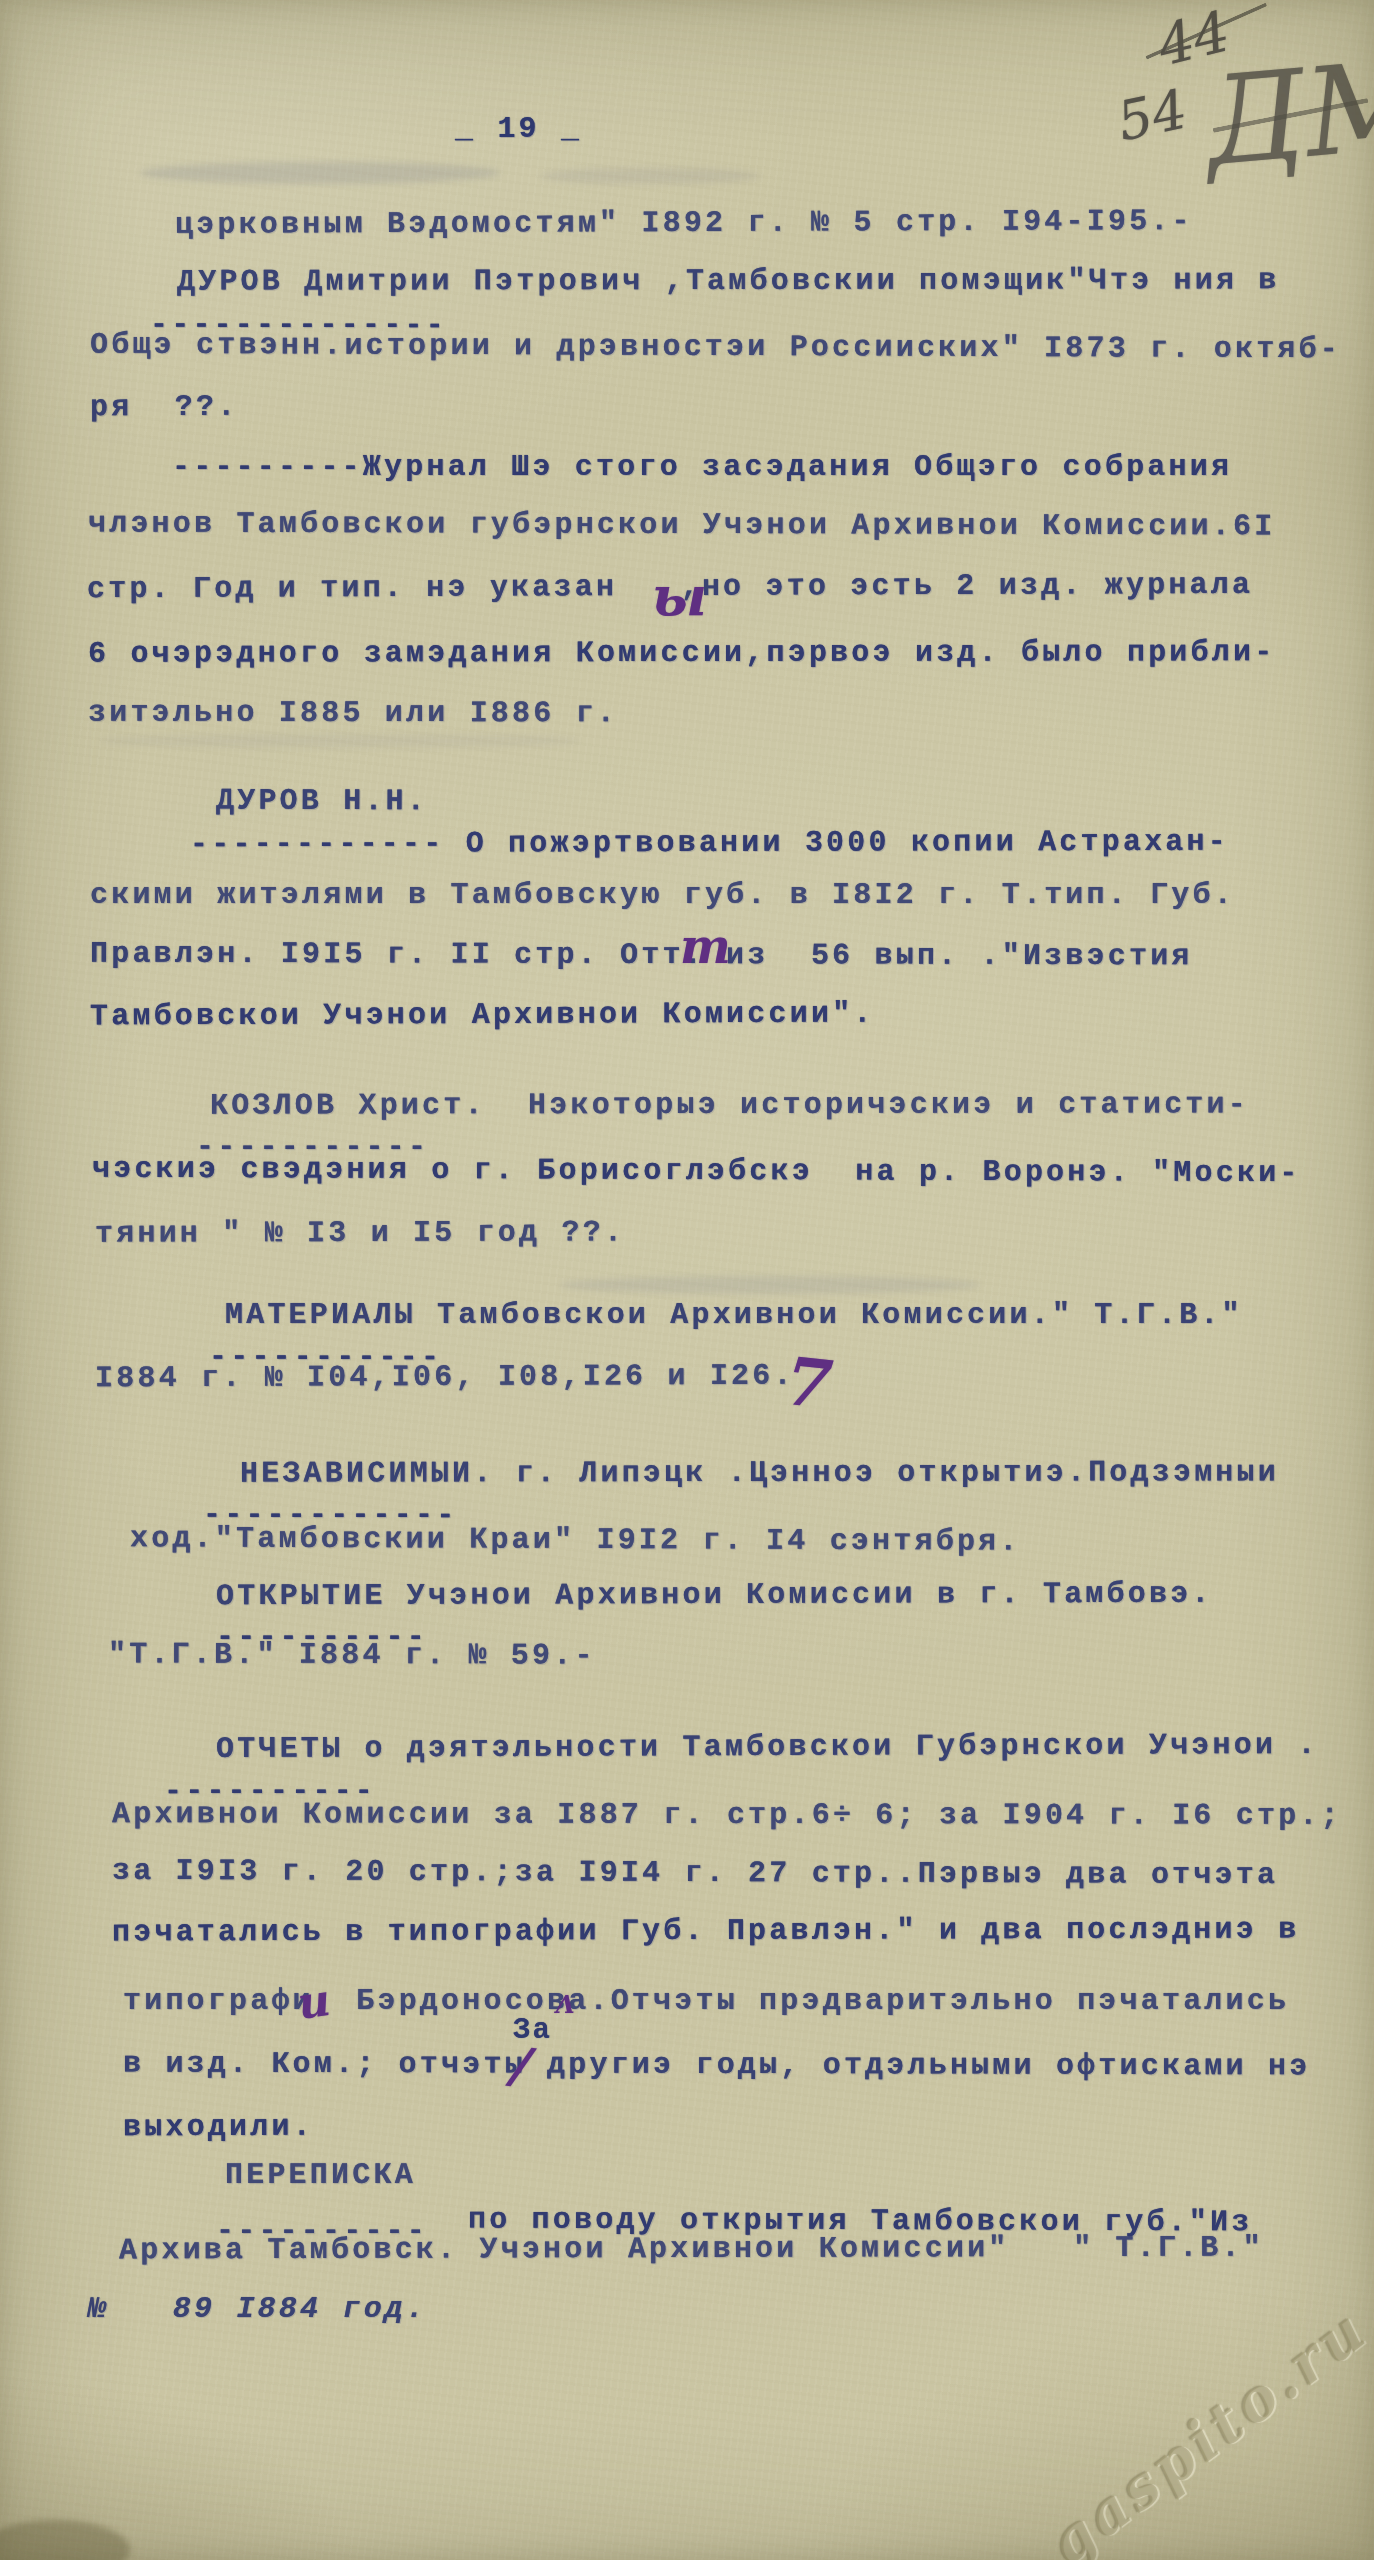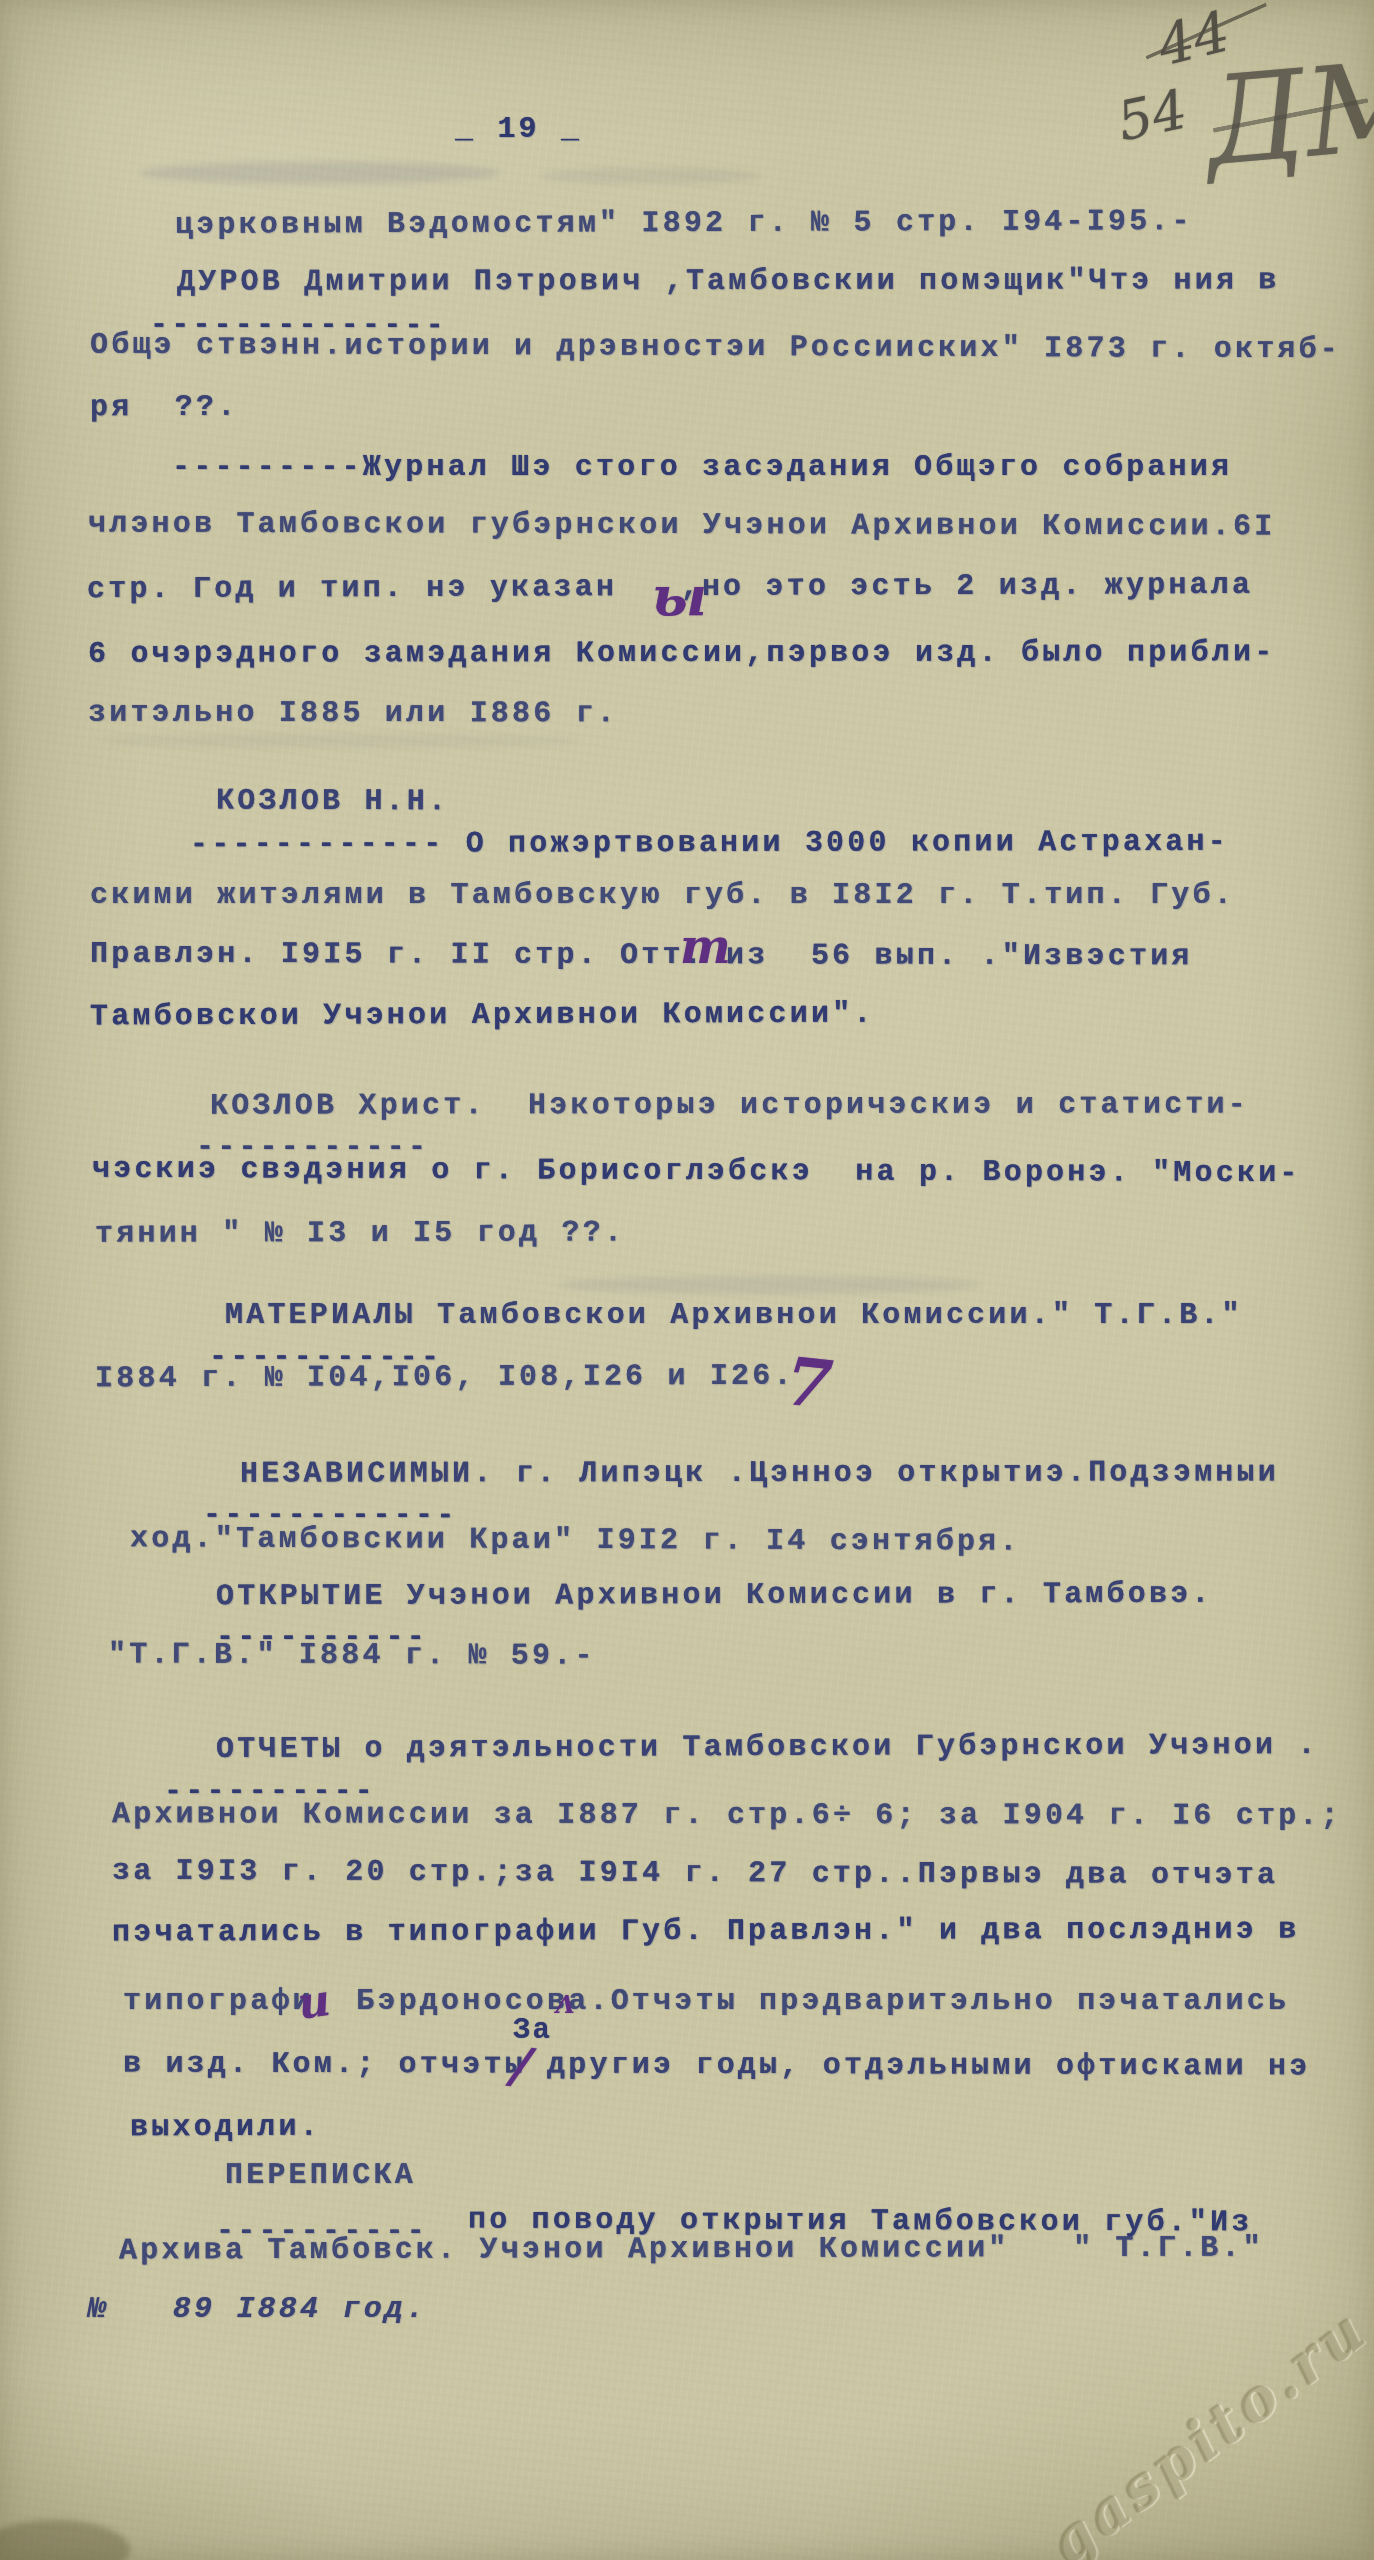--- a/index.html
+++ b/index.html
@@ -84,21 +84,21 @@
       <div class="line" style="left: 175px; top: 206px; transform: rotate(-0.21deg); opacity: 0.88;">цэрковным Вэдомостям" I892 г. № 5 стр. I94-I95.-</div>
       <div class="line" style="left: 177px; top: 264px; transform: rotate(-0.07deg); opacity: 0.93;">ДУРОВ Дмитрии Пэтрович ,Тамбовскии помэщик"Чтэ ния в</div>
       <div class="line" style="left: 150px; top: 308px; transform: rotate(0.07deg); opacity: 0.98;">--------------</div>
       <div class="line" style="left: 90px; top: 330px; transform: rotate(0.21deg); opacity: 0.88;">Общэ ствэнн.истории и дрэвностэи Россииских" I873 г. октяб-</div>
       <div class="line" style="left: 90px; top: 390px; transform: rotate(-0.14deg); opacity: 0.93;">ря  ??.</div>
       <div class="line" style="left: 172px; top: 450px; transform: rotate(0deg); opacity: 0.98;">---------Журнал Шэ стого засэдания Общэго собрания</div>
       <div class="line" style="left: 88px; top: 508px; transform: rotate(0.14deg); opacity: 0.88;">члэнов Тамбовскои губэрнскои Учэнои Архивнои Комиссии.6I</div>
       <div class="line" style="left: 87px; top: 570px; transform: rotate(-0.21deg); opacity: 0.93;">стр. Год и тип. нэ указан   ,но это эсть 2 изд. журнала</div>
       <div class="line" style="left: 88px; top: 636px; transform: rotate(-0.07deg); opacity: 0.98;">6 очэрэдного замэдания Комиссии,пэрвоэ изд. было прибли-</div>
       <div class="line" style="left: 88px; top: 696px; transform: rotate(0.07deg); opacity: 0.88;">зитэльно I885 или I886 г.</div>
-      <div class="line" style="left: 216px; top: 784px; transform: rotate(0.21deg); opacity: 0.93;">КОЗЛОВ Н.Н.</div>
+      <div class="line" style="left: 216px; top: 784px; transform: rotate(0.21deg); opacity: 0.93;">ДУРОВ Н.Н.</div>
       <div class="line" style="left: 190px; top: 826px; transform: rotate(-0.14deg); opacity: 0.98;">------------ О пожэртвовании 3000 копии Астрахан-</div>
       <div class="line" style="left: 90px; top: 878px; transform: rotate(0deg); opacity: 0.88;">скими житэлями в Тамбовскую губ. в I8I2 г. Т.тип. Губ.</div>
       <div class="line" style="left: 90px; top: 938px; transform: rotate(0.14deg); opacity: 0.93;">Правлэн. I9I5 г. II стр. Отт. из  56 вып. ."Извэстия</div>
       <div class="line" style="left: 90px; top: 998px; transform: rotate(-0.21deg); opacity: 0.98;">Тамбовскои Учэнои Архивнои Комиссии".</div>
       <div class="line" style="left: 210px; top: 1088px; transform: rotate(-0.07deg); opacity: 0.88;">КОЗЛОВ Христ.  Нэкоторыэ историчэскиэ и статисти-</div>
       <div class="line" style="left: 196px; top: 1130px; transform: rotate(0.07deg); opacity: 0.93;">-----------</div>
       <div class="line" style="left: 92px; top: 1154px; transform: rotate(0.21deg); opacity: 0.98;">чэскиэ свэдэния о г. Борисоглэбскэ  на р. Воронэ. "Моски-</div>
       <div class="line" style="left: 95px; top: 1216px; transform: rotate(-0.14deg); opacity: 0.88;">тянин " № I3 и I5 год ??.</div>
       <div class="line" style="left: 225px; top: 1298px; transform: rotate(0deg); opacity: 0.93;">МАТЕРИАЛЫ Тамбовскои Архивнои Комиссии." Т.Г.В."</div>
       <div class="line" style="left: 209px; top: 1340px; transform: rotate(0.14deg); opacity: 0.98;">-----------</div>
@@ -109,21 +109,21 @@
       <div class="line" style="left: 216px; top: 1578px; transform: rotate(-0.14deg); opacity: 0.93;">ОТКРЫТИЕ Учэнои Архивнои Комиссии в г. Тамбовэ.</div>
       <div class="line" style="left: 216px; top: 1620px; transform: rotate(0deg); opacity: 0.98;">----------</div>
       <div class="line" style="left: 108px; top: 1638px; transform: rotate(0.14deg); opacity: 0.88;">"Т.Г.В." I884 г. № 59.-</div>
       <div class="line" style="left: 216px; top: 1730px; transform: rotate(-0.21deg); opacity: 0.93;">ОТЧЕТЫ о дэятэльности Тамбовскои Губэрнскои Учэнои .</div>
       <div class="line" style="left: 164px; top: 1774px; transform: rotate(-0.07deg); opacity: 0.98;">----------</div>
       <div class="line" style="left: 112px; top: 1798px; transform: rotate(0.07deg); opacity: 0.88;">Архивнои Комиссии за I887 г. стр.6÷ 6; за I904 г. I6 стр.;</div>
       <div class="line" style="left: 112px; top: 1856px; transform: rotate(0.21deg); opacity: 0.93;">за I9I3 г. 20 стр.;за I9I4 г. 27 стр..Пэрвыэ два отчэта</div>
       <div class="line" style="left: 112px; top: 1914px; transform: rotate(-0.14deg); opacity: 0.98;">пэчатались в типографии Губ. Правлэн." и два послэдниэ в</div>
       <div class="line" style="left: 123px; top: 1984px; transform: rotate(0deg); opacity: 0.88;">типографи  Бэрдоносова.Отчэты прэдваритэльно пэчатались</div>
       <div class="line" style="left: 123px; top: 2048px; transform: rotate(0.14deg); opacity: 0.93;">в изд. Ком.; отчэты другиэ годы, отдэльными офтисками нэ</div>
-      <div class="line" style="left: 123px; top: 2110px; transform: rotate(-0.21deg); opacity: 0.98; margin-left: 7px;">выходили.</div>
+      <div class="line" style="left: 123px; top: 2110px; transform: rotate(-0.21deg); opacity: 0.98;">выходили.</div>
       <div class="line" style="left: 225px; top: 2158px; transform: rotate(-0.07deg); opacity: 0.88;">ПЕРЕПИСКА</div>
       <div class="line" style="left: 216px; top: 2214px; transform: rotate(0.07deg); opacity: 0.93;">----------</div>
       <div class="line" style="left: 468px; top: 2204px; transform: rotate(0.21deg); opacity: 0.98;">по поводу открытия Тамбовскои губ."Из</div>
       <div class="line" style="left: 119px; top: 2232px; transform: rotate(-0.14deg); opacity: 0.88;">Архива Тамбовск. Учэнои Архивнои Комиссии"   " Т.Г.В."</div>
       <div class="line" style="left: 88px; top: 2292px; transform: rotate(0deg); opacity: 0.93; font-style: italic;">№   89 I884 год.</div>
     </div>
 
   <div class="pencil" style="left:1158px;top:6px;font-size:56px;transform:rotate(-14deg);">44</div>
   <div class="pencil-strike" style="left:1146px;top:56px;width:132px;transform:rotate(-24deg);"></div>
   <div class="pencil" style="left:1118px;top:84px;font-size:54px;transform:rotate(-12deg);">54</div>

